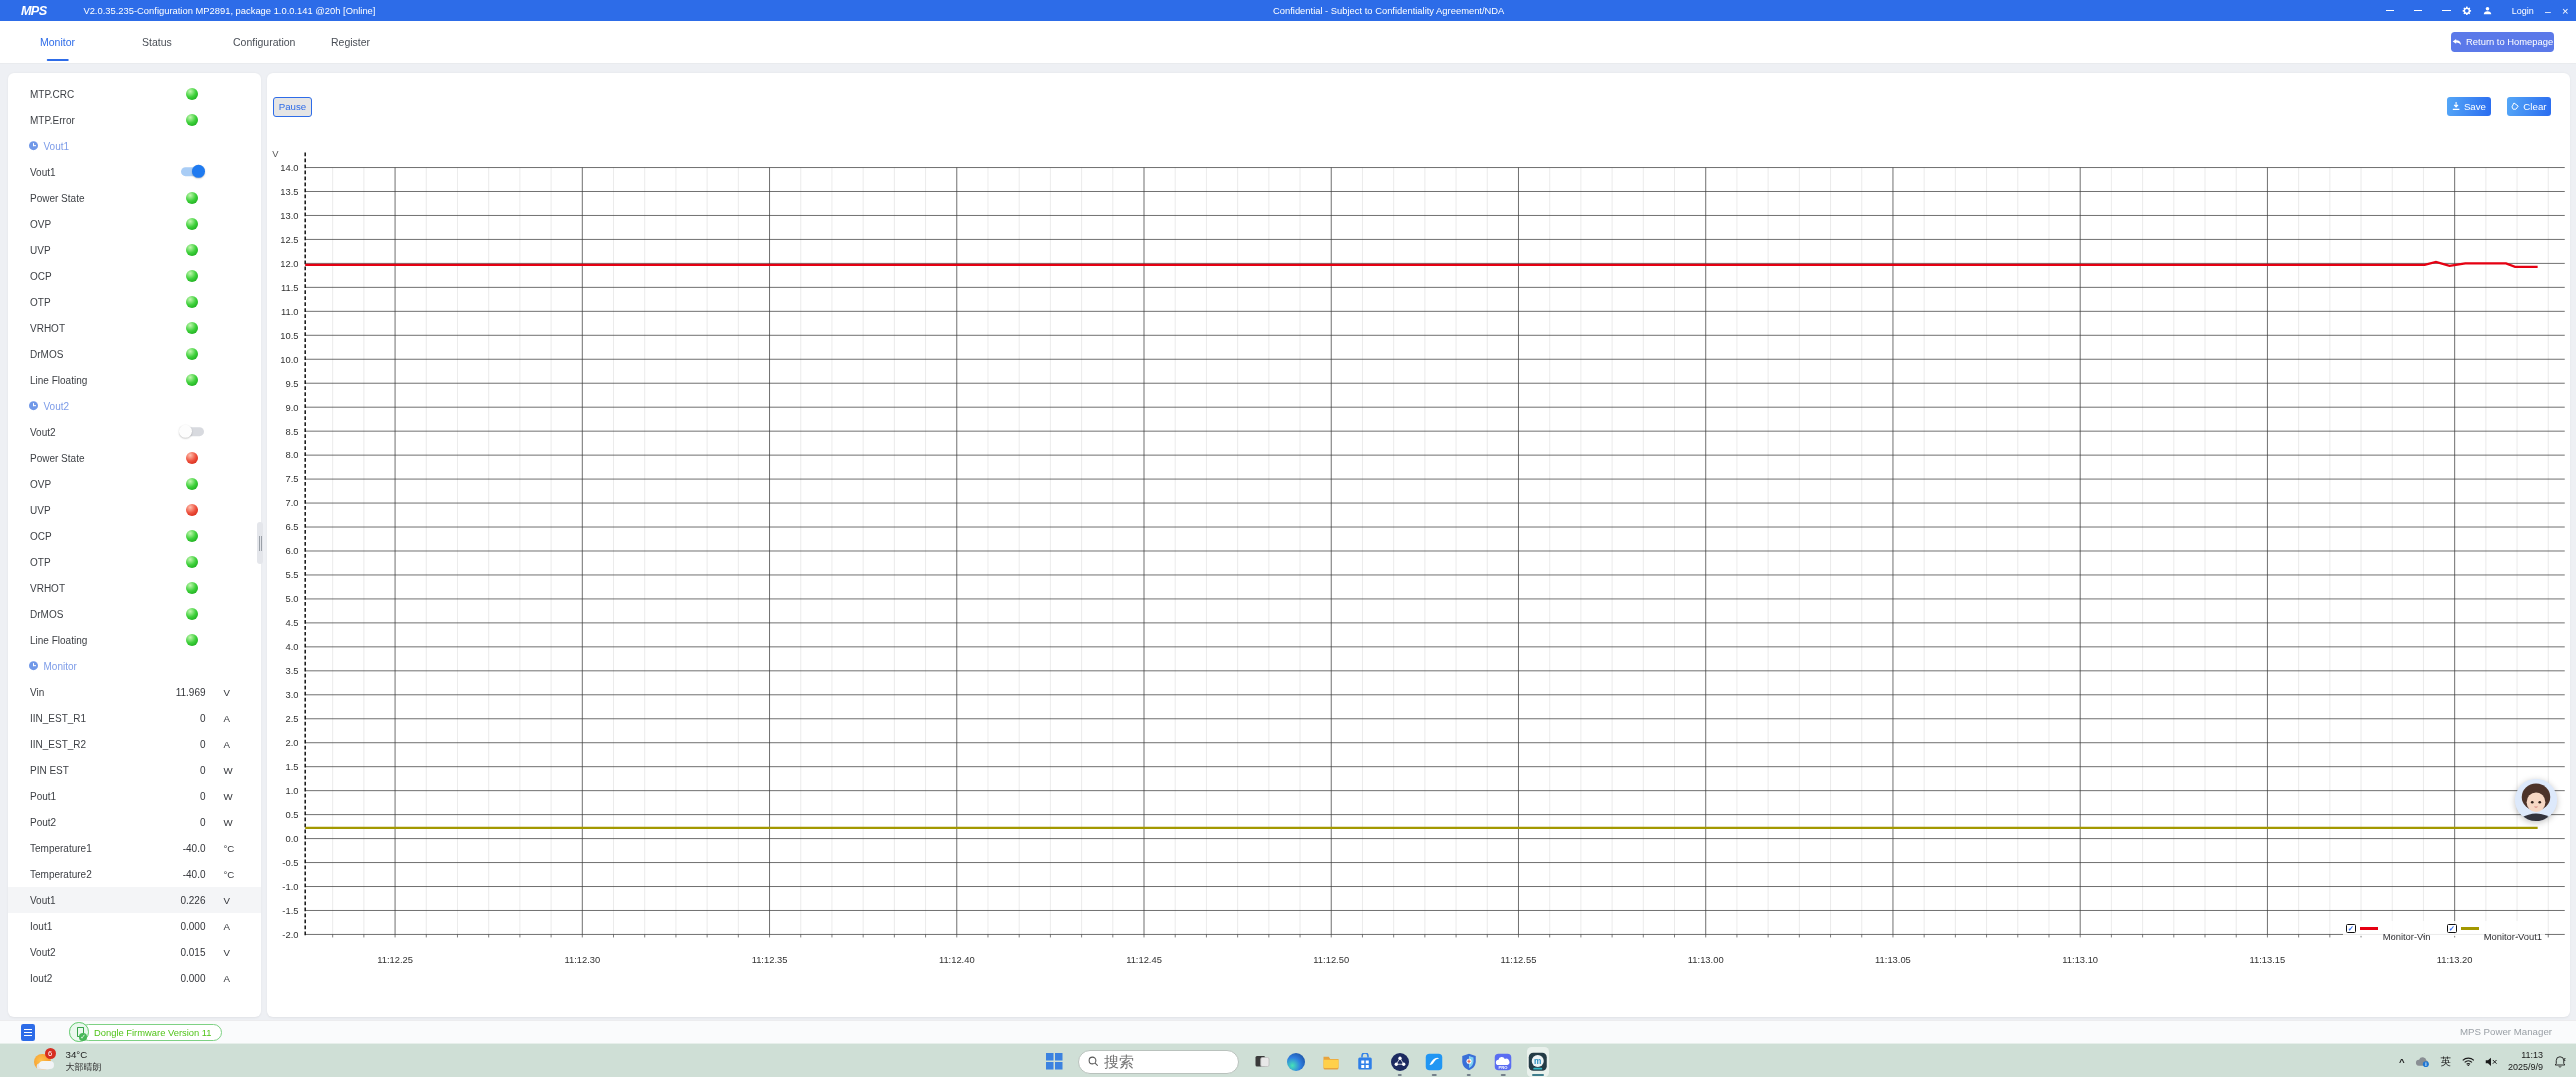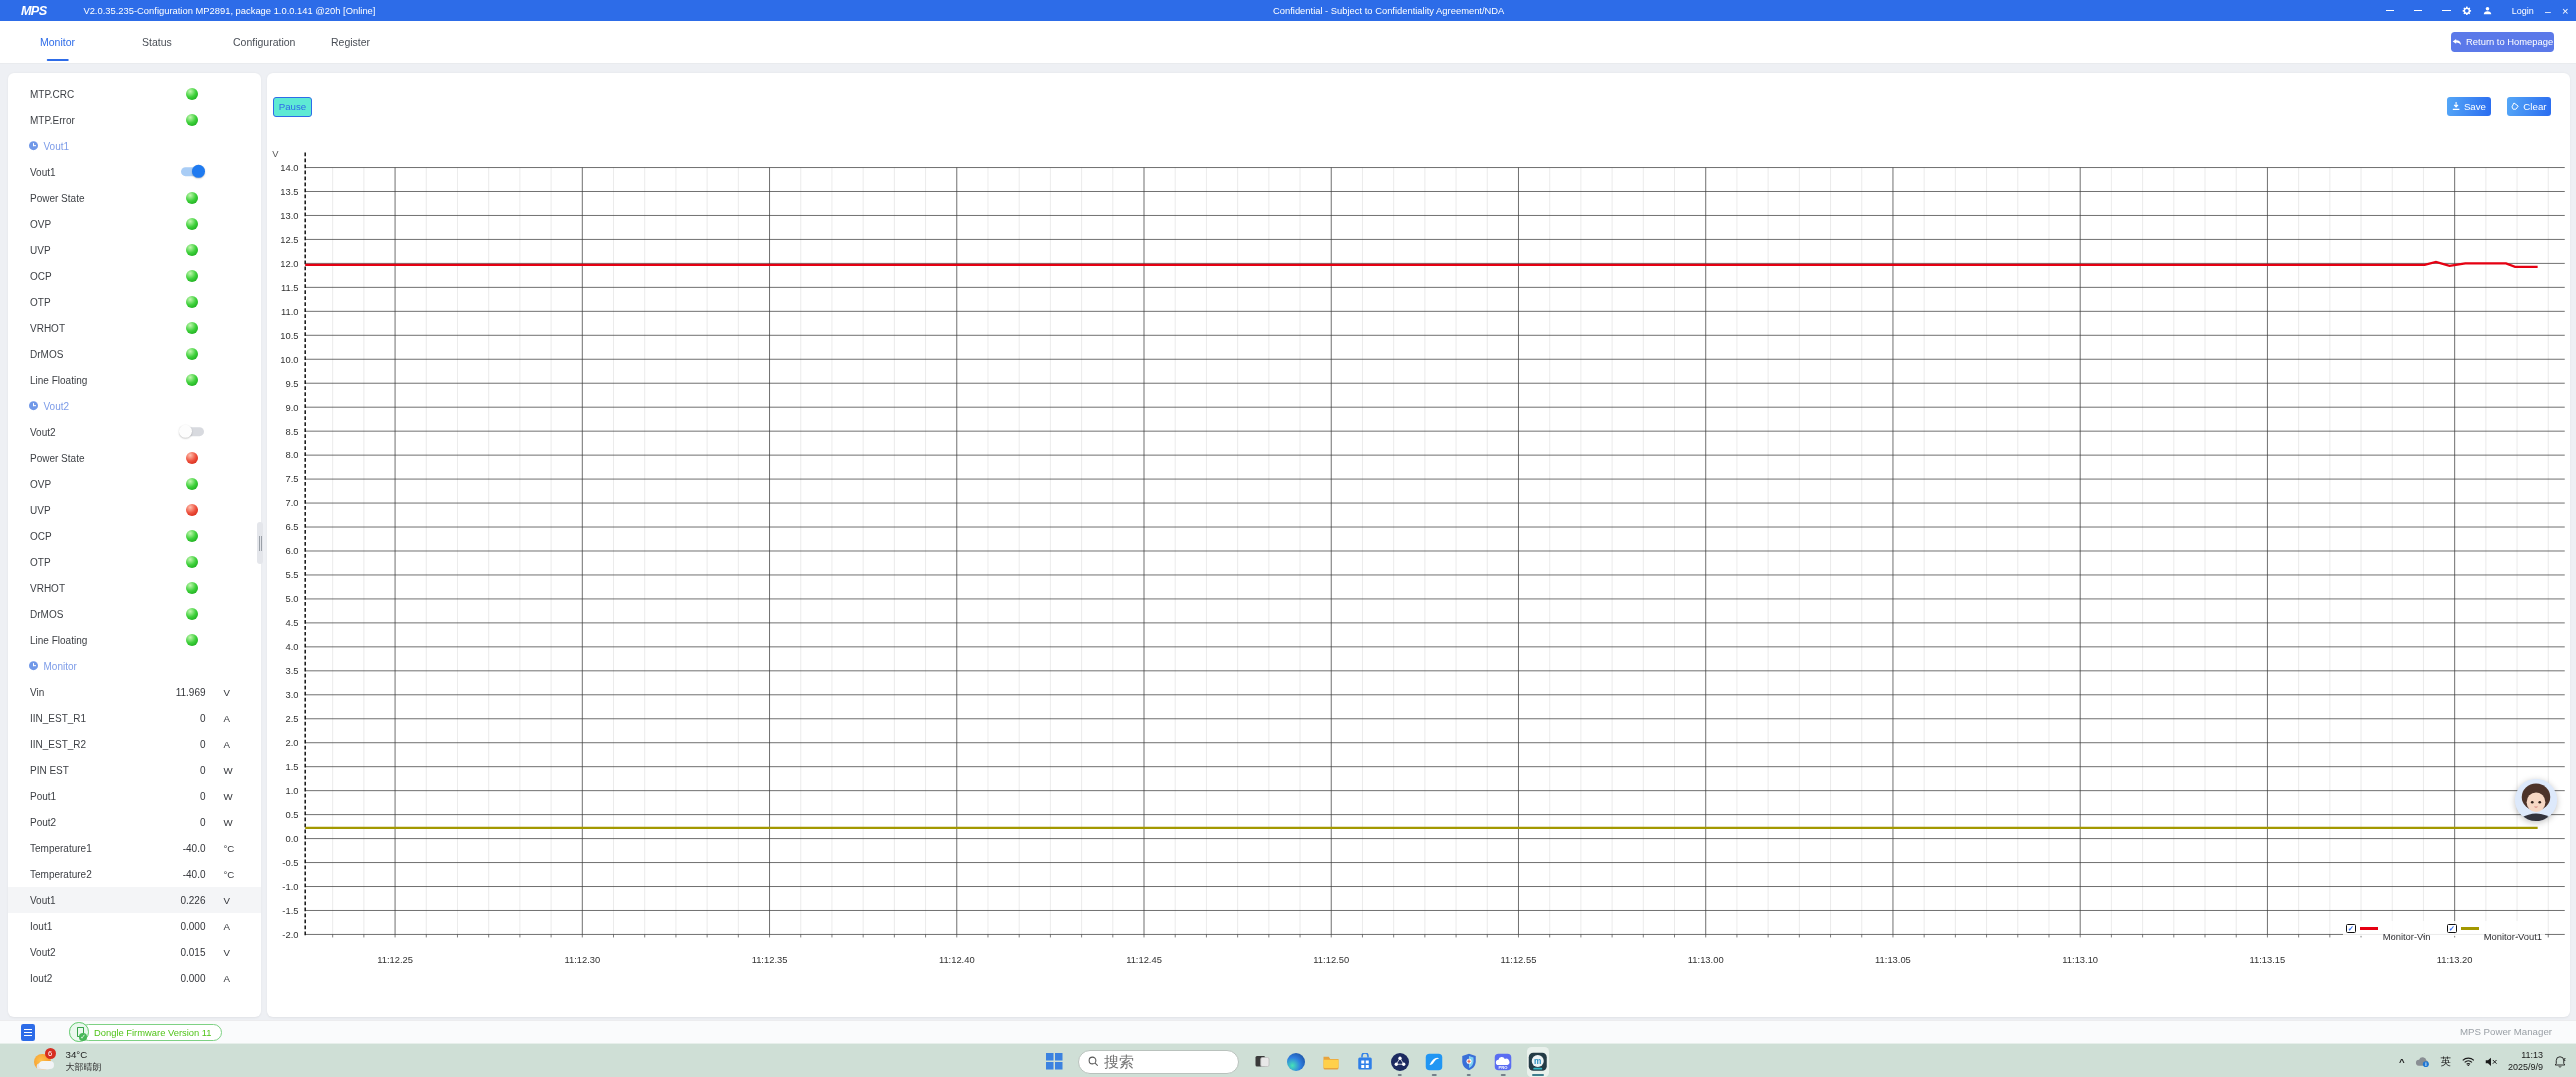--- a/index.html
+++ b/index.html
@@ -62,21 +62,21 @@
           width:12.7px; height:12.7px; border-radius:50%; box-shadow:0 0.7px 1.5px rgba(0,0,0,.25); }
   .stoggle.on  .knob { right:-1.5px; background:#1f7af0; }
   .stoggle.off .knob { left:-1.5px;  background:#fdfdfd; }
   .sval  { position:absolute; right:55px; top:50%; transform:translateY(-50%);
            font-size:10px; color:#33353a; }
   .sunit { position:absolute; left:216px; top:50%; transform:translateY(-50%);
            font-size:9.7px; color:#33353a; }
 
   
   #pausebtn { position:absolute; left:6px; top:24px; width:39px; height:19.5px;
-      background:#5eead4; border:0.7px solid #2e6ce8; border-radius:3px; color:#2e6ce8;
+      background:#e5e5e5; border:0.7px solid #2e6ce8; border-radius:3px; color:#2e6ce8;
       font-size:9.7px; display:flex; align-items:center; justify-content:center; cursor:pointer; }
   .gradbtn { position:absolute; top:24px; width:44px; height:19px; border-radius:3px;
       background:linear-gradient(100deg,#55a7f7,#2a6cf0); color:#fff; font-size:9.7px;
       display:flex; align-items:center; justify-content:center; gap:3.7px; cursor:pointer; }
   #savebtn { left:2180px; } #clearbtn { left:2240px; }
   #chart-svg { position:absolute; left:0; top:0; }
   #legend { position:absolute; left:2076px; top:848px; height:15px; display:flex;
       align-items:center; gap:16.5px; background:rgba(255,255,255,.85); padding:0 3px; }
   .lgitem { display:flex; align-items:center; gap:4.5px; cursor:pointer; }
   .lgbox { width:9.7px; height:9.7px; border:1.5px solid #101010; border-radius:1.5px;

